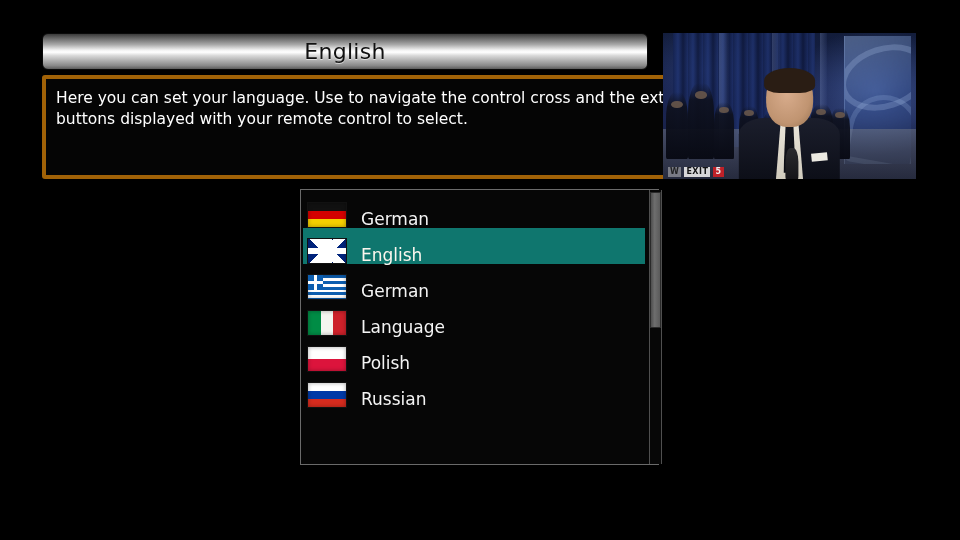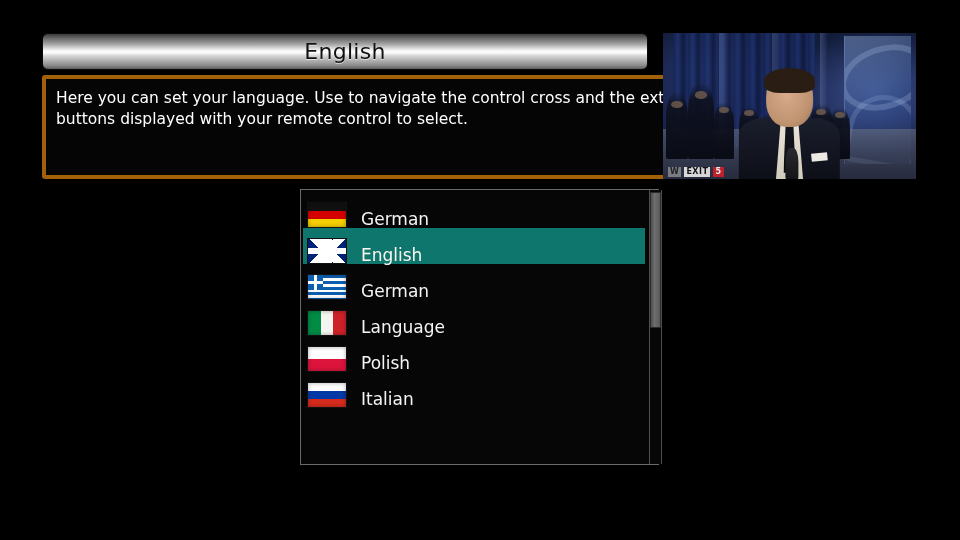--- a/index.html
+++ b/index.html
@@ -497,21 +497,21 @@
         <span class="lang-label">Language</span>
       </div>
 
       <div class="lang-row">
         <span class="flag flag-pl"></span>
         <span class="lang-label">Polish</span>
       </div>
 
       <div class="lang-row">
         <span class="flag flag-ru"></span>
-        <span class="lang-label">Italian</span>
+        <span class="lang-label">Russian</span>
       </div>
 
     </div>
   </div>
 
   <div class="scroll-track"></div>
   <div class="scroll-thumb"></div>
 
 
 </div>

